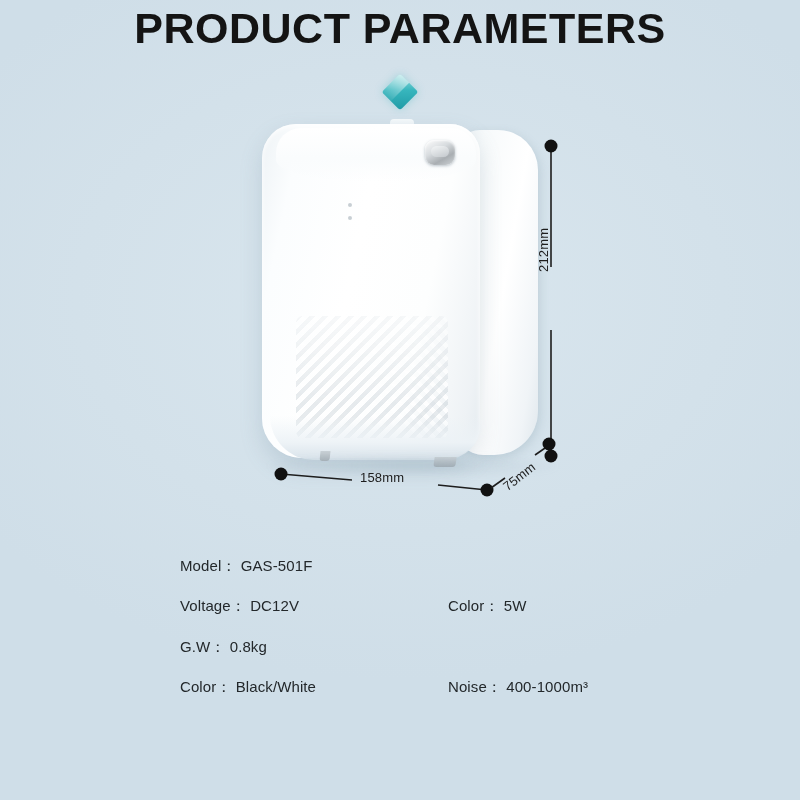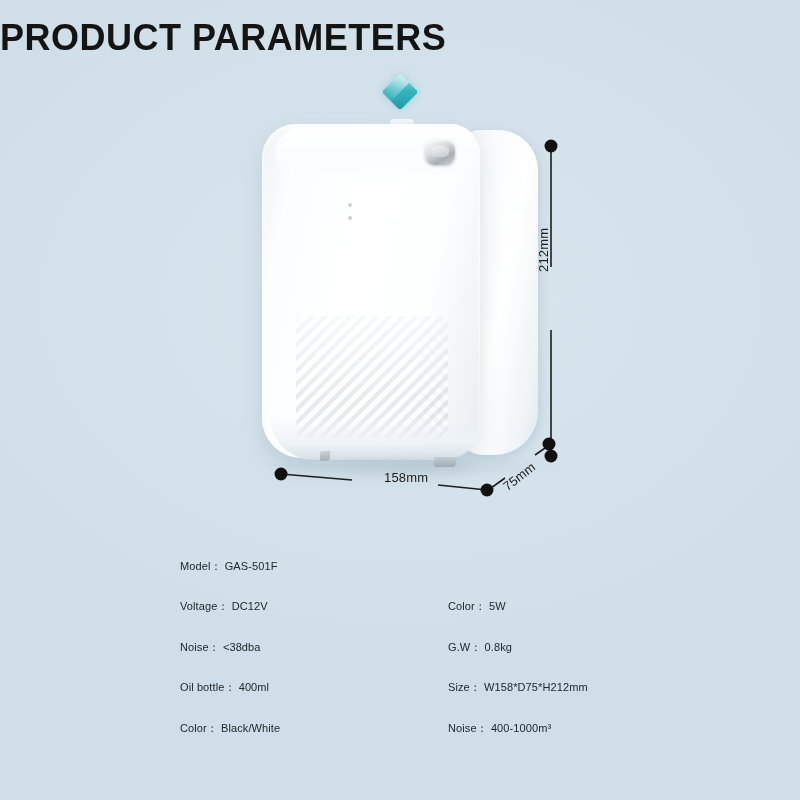--- a/index.html
+++ b/index.html
@@ -19,23 +19,23 @@
     position:relative;
     width:800px; height:800px;
     background:
       radial-gradient(ellipse 520px 380px at 400px 300px, #d9e6ee 0%, #d3e1ea 62%, #cfdee8 100%);
     overflow:hidden;
   }
 
   
   #title {
     position:absolute;
-    top:17px; left:0; width:800px;
-    text-align:left;
-    font-size:36px;
+    top:4px; left:0; width:800px;
+    text-align:center;
+    font-size:43px;
     font-weight:bold;
     letter-spacing:0.5px;
     color:#141414;
     white-space:nowrap;
   }
 
   
   #product-stage {
     position:absolute;
     left:0; top:0;
@@ -198,40 +198,40 @@
     font-size:13px;
     color:#1d1d1d;
     white-space:nowrap;
     letter-spacing:0.2px;
   }
   #label-height {
     left:536px; top:272px;
     transform:rotate(-90deg);
     transform-origin:left top;
   }
-  #label-width  { left:360px; top:470px;margin-left:24px; }
+  #label-width  { left:360px; top:470px; }
   #label-depth  {
     left:500px; top:482px;
     transform:rotate(-38deg);
     transform-origin:left top;
   }
 
   
   #specs {
     position:absolute;
     left:180px; top:546px;
     width:620px;
   }
   .spec-row {
     display:flex;
     height:40.5px;
     align-items:center;
   }
   .spec-cell {
-    font-size:11px;
+    font-size:15px;
     color:#23282b;
     white-space:nowrap;
     letter-spacing:0.1px;
   }
   .spec-cell.left  { width:268px; }
   .spec-cell.right { width:340px; }
   .spec-key  { }
   .spec-val  { }
 </style>
 </head>
@@ -292,28 +292,23 @@
     <div class="spec-row">
       <div class="spec-cell left"><span class="spec-key">Model：</span> <span class="spec-val">GAS-501F</span></div>
     </div>
 
     <div class="spec-row">
       <div class="spec-cell left"><span class="spec-key">Voltage：</span> <span class="spec-val">DC12V</span></div>
       <div class="spec-cell right"><span class="spec-key">Color：</span> <span class="spec-val">5W</span></div>
     </div>
 
     <div class="spec-row">
-      <div class="spec-cell left"><span class="spec-key">Noise：</span> <span class="spec-val">&lt;38dba</span></div>
       <div class="spec-cell right"><span class="spec-key">G.W：</span> <span class="spec-val">0.8kg</span></div>
     </div>
 
-    <div class="spec-row">
-      <div class="spec-cell left"><span class="spec-key">Oil bottle：</span> <span class="spec-val">400ml</span></div>
-      <div class="spec-cell right"><span class="spec-key">Size：</span> <span class="spec-val">W158*D75*H212mm</span></div>
-    </div>
 
     <div class="spec-row">
       <div class="spec-cell left"><span class="spec-key">Color：</span> <span class="spec-val">Black/White</span></div>
       <div class="spec-cell right"><span class="spec-key">Noise：</span> <span class="spec-val">400-1000m³</span></div>
     </div>
 
     <div class="spec-row">
     </div>
 
   </div>

